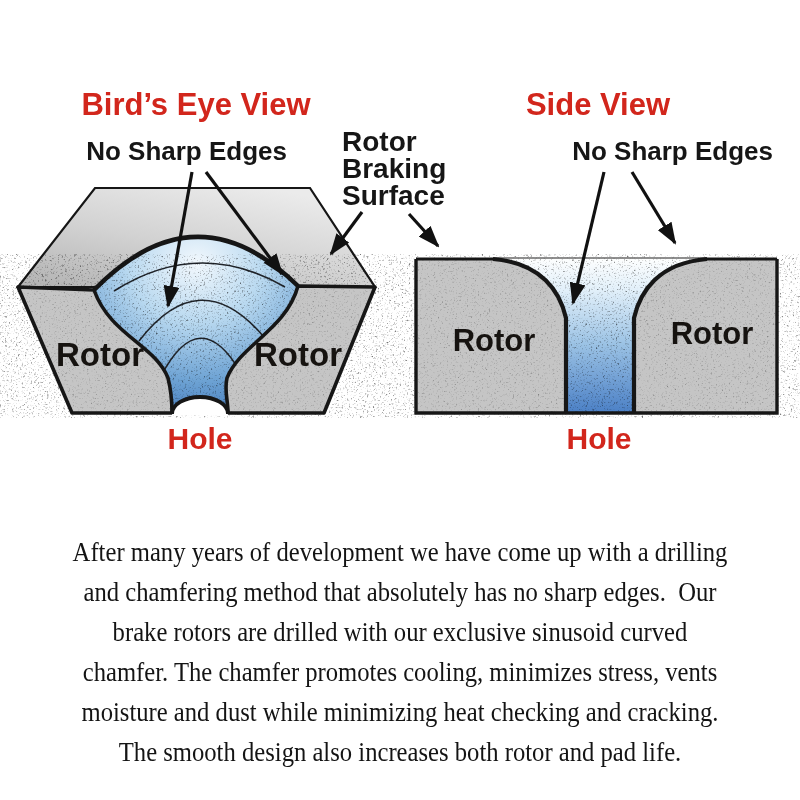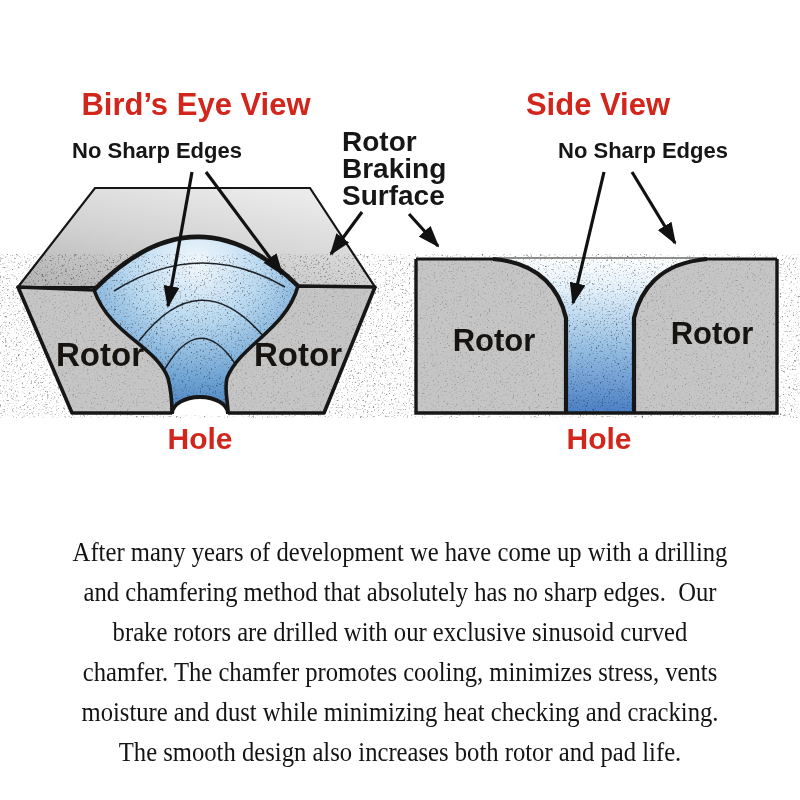--- a/index.html
+++ b/index.html
@@ -2,21 +2,21 @@
 <html><head>
 <meta charset="utf-8">
 <style>
   html,body{margin:0;padding:0;background:#fff;}
   .stage{position:relative;width:800px;height:800px;background:#fff;overflow:hidden;
          font-family:"Liberation Sans",sans-serif;}
   .abs{position:absolute;}
   .t-red{color:#d2261c;font-weight:bold;}
   .t-black{color:#161616;font-weight:bold;}
   .title{font-size:31px;line-height:34px;text-align:center;white-space:nowrap;}
-  .nse{font-size:22px;line-height:34px;text-align:center;white-space:nowrap;}
+  .nse{font-size:26px;line-height:34px;text-align:right;white-space:nowrap;}
   .rbs{font-size:28px;line-height:27px;text-align:left;white-space:pre-line;}
   .para{left:0;top:532px;width:800px;text-align:center;color:#141414;
         font-family:"Liberation Serif",serif;font-size:28px;line-height:40px;
         transform:scaleX(0.88);transform-origin:400px 0;}
   .para .pline{height:40px;white-space:nowrap;}
   svg text{font-family:"Liberation Sans",sans-serif;font-weight:bold;}
 </style>
 </head>
 <body>
 

